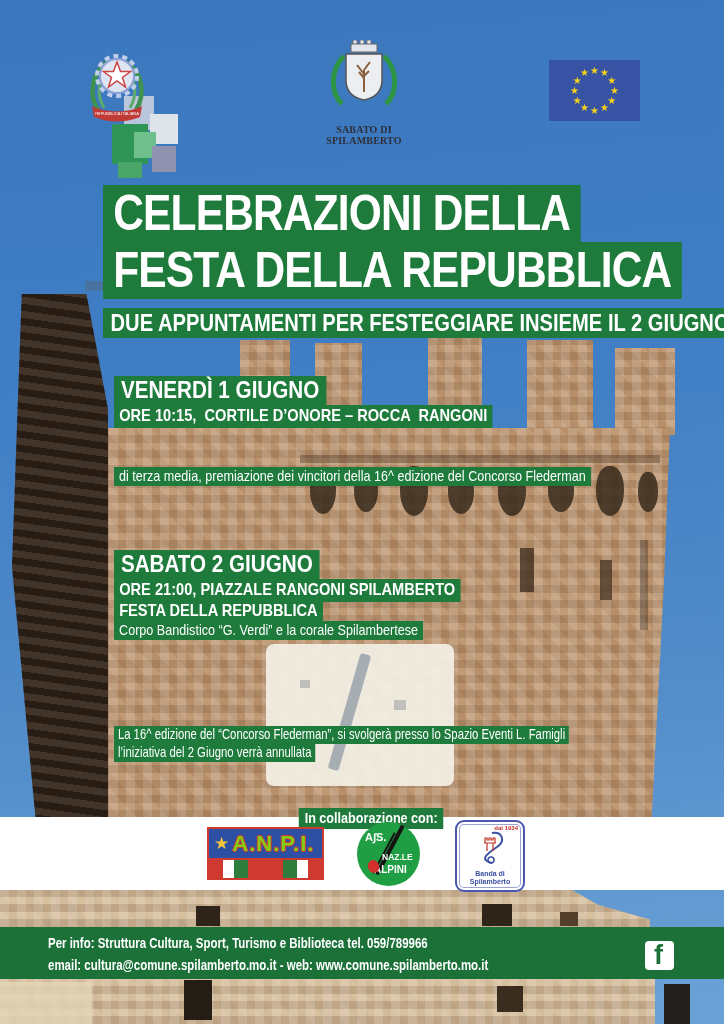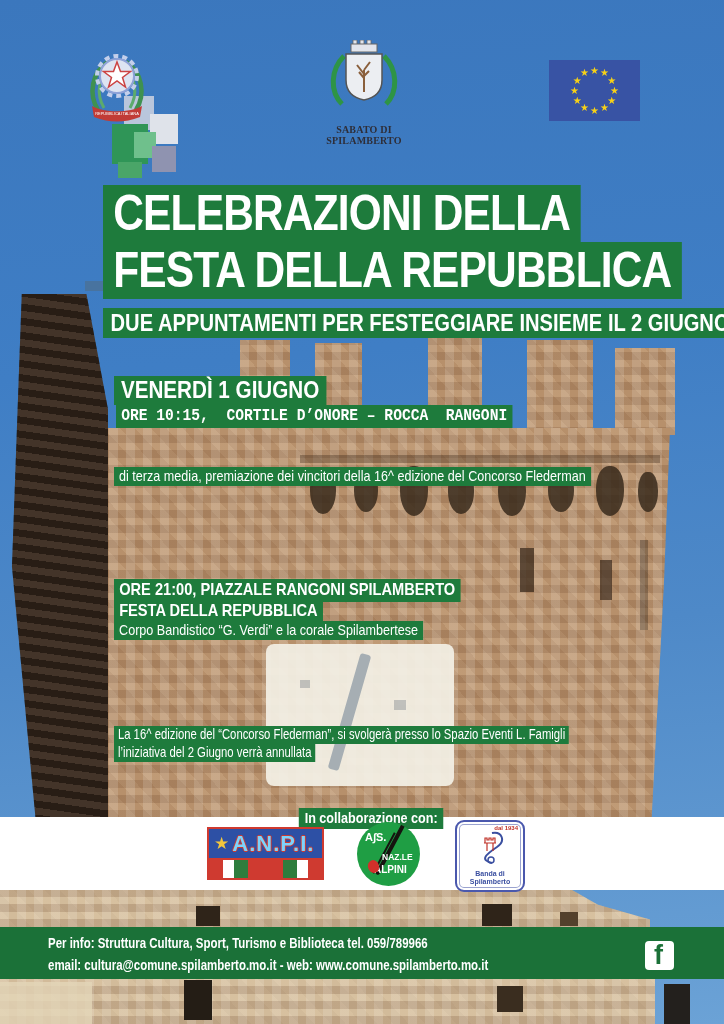--- a/index.html
+++ b/index.html
@@ -51,21 +51,21 @@
   .eu-flag { position:absolute; left:549px; top:60px; width:91px; height:61px; background:#3853a4; }
   .eustar { position:absolute; color:#f7d117; font-size:10px; line-height:10px; width:12px;
             text-align:center; transform:translate(-50%,-50%); }
 
   
   .white-band { position:absolute; left:0; top:817px; width:724px; height:73px; background:#fff; }
   .anpi { position:absolute; left:207px; top:827px; width:117px; height:55px; }
   .anpi-top { height:29px; background:#2d50a5; border:2px solid #cf3a30; display:flex;
               align-items:center; padding-left:5px; }
   .anpi-star { color:#f2c63d; font-size:17px; line-height:17px; margin-right:3px; }
-  .anpi-name { color:#7dd3fc; font-size:22px; font-weight:bold; letter-spacing:1px;
+  .anpi-name { color:#84cc16; font-size:22px; font-weight:bold; letter-spacing:1px;
                text-shadow:1px 0 #cf3a30,-1px 0 #cf3a30,0 1px #cf3a30,0 -1px #cf3a30;text-align:center; }
   .anpi-ribbon { height:18px; border:2px solid #cf3a30; border-top:none; display:flex; }
   .anpi-ribbon i { display:block; }
   .alpini { position:absolute; left:357px; top:822px; width:63px; height:64px;
             background:#1f9e44; border-radius:50%; overflow:hidden; }
   .alpini span { position:absolute; color:#fff; font-weight:bold; }
   .alpini .feather { position:absolute; left:32px; top:-4px; width:4px; height:60px;
                      background:#15130f; transform:rotate(28deg); border-radius:2px; }
   .alpini .feather2 { position:absolute; left:26px; top:8px; width:2px; height:46px;
                       background:#15130f; transform:rotate(28deg); }
@@ -211,27 +211,30 @@
   <div class="line" style="left:85px;top:224px;">
     <span class="hl t-xl">FESTA DELLA REPUBBLICA</span>
   </div>
   <div class="line" style="left:85px;top:290px;">
     <span class="hl t-banner">DUE APPUNTAMENTI PER FESTEGGIARE INSIEME IL 2 GIUGNO</span>
   </div>
 
   <div class="line" style="left:96px;top:358px;">
     <span class="hl t-h">VENERDÌ 1 GIUGNO</span>
   </div>
-  <div class="line" style="left:78px;top:387px;font-family:Liberation Mono, monospace;">
+  <div class="line" style="left:96px;top:387px;">
     <span class="hl t-sub">ORE 10:15,  CORTILE D’ONORE – ROCCA  RANGONI</span>
   </div>
   <div class="line" style="left:96px;top:449px;">
     <span class="hl t-d">di terza media, premiazione dei vincitori della 16^ edizione del Concorso Flederman</span>
   </div>
 
+  <div class="line" style="left:96px;top:532px;">
+    <span class="hl t-h">SABATO 2 GIUGNO</span>
+  </div>
   <div class="line" style="left:96px;top:561px;">
     <span class="hl t-sub">ORE 21:00, PIAZZALE RANGONI SPILAMBERTO</span>
   </div>
   <div class="line" style="left:96px;top:582px;">
     <span class="hl t-sub">FESTA DELLA REPUBBLICA</span>
   </div>
   <div class="line" style="left:96px;top:603px;">
     <span class="hl t-d">Corpo Bandistico “G. Verdi” e la corale Spilambertese</span>
   </div>
 

